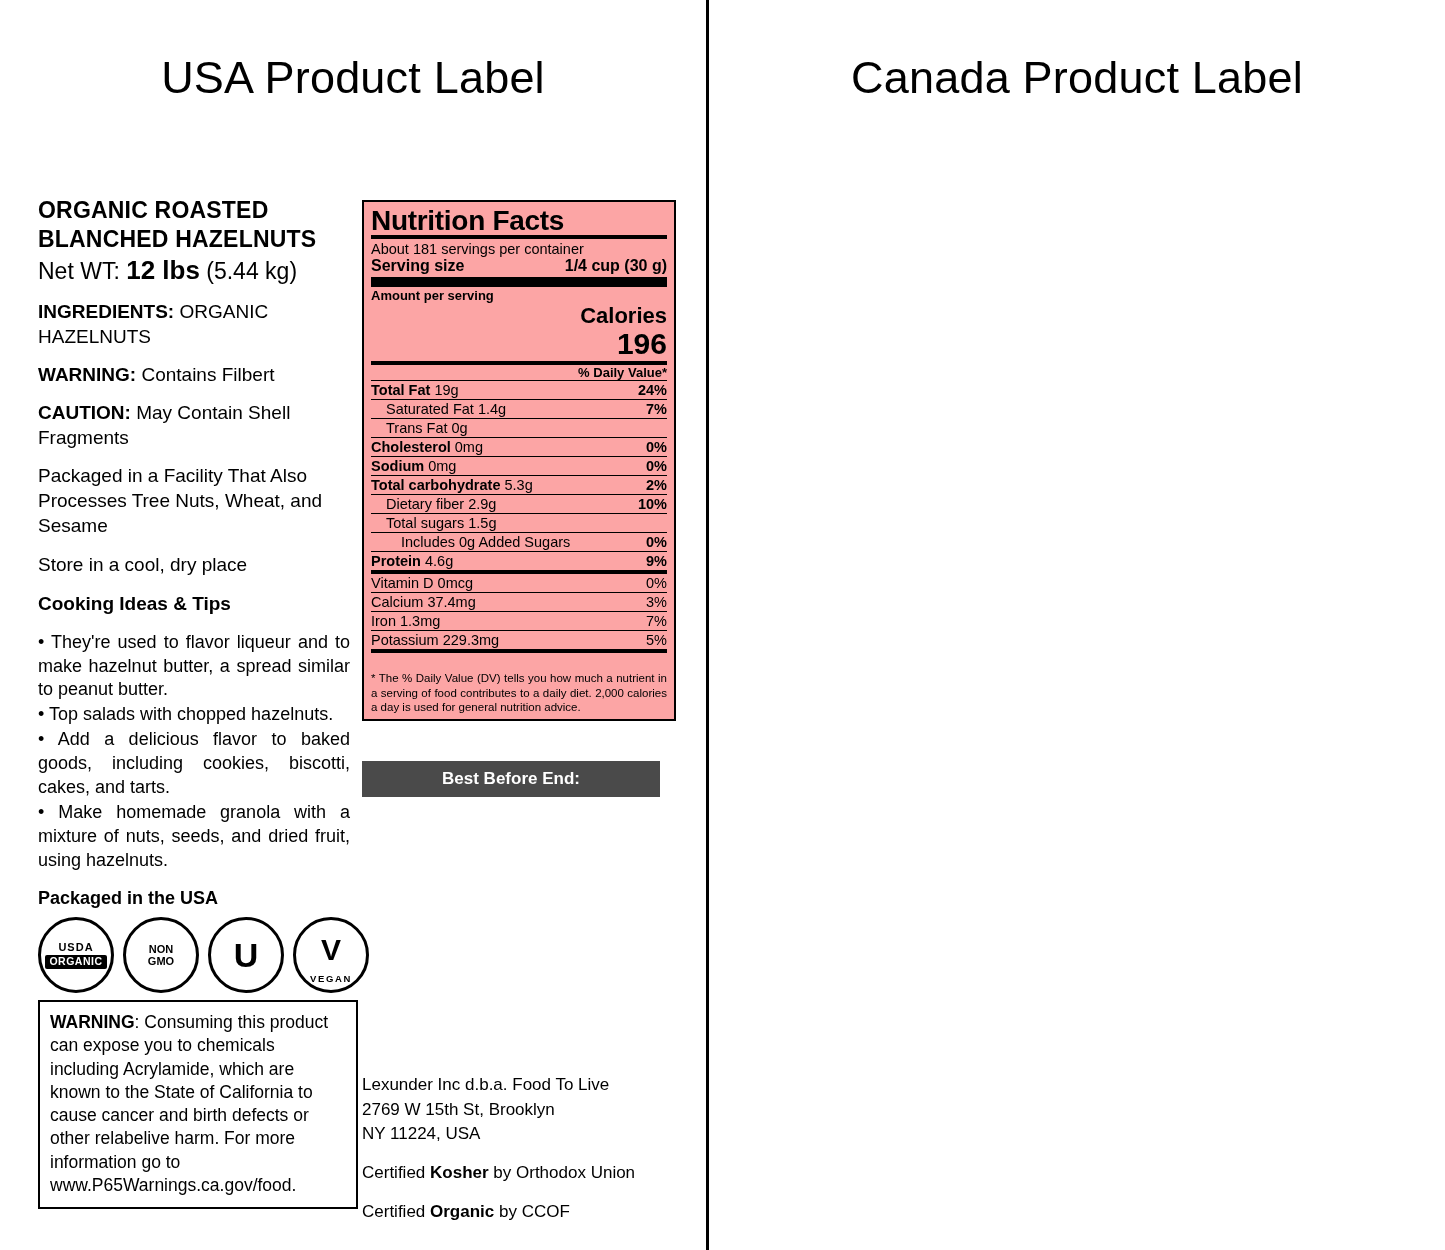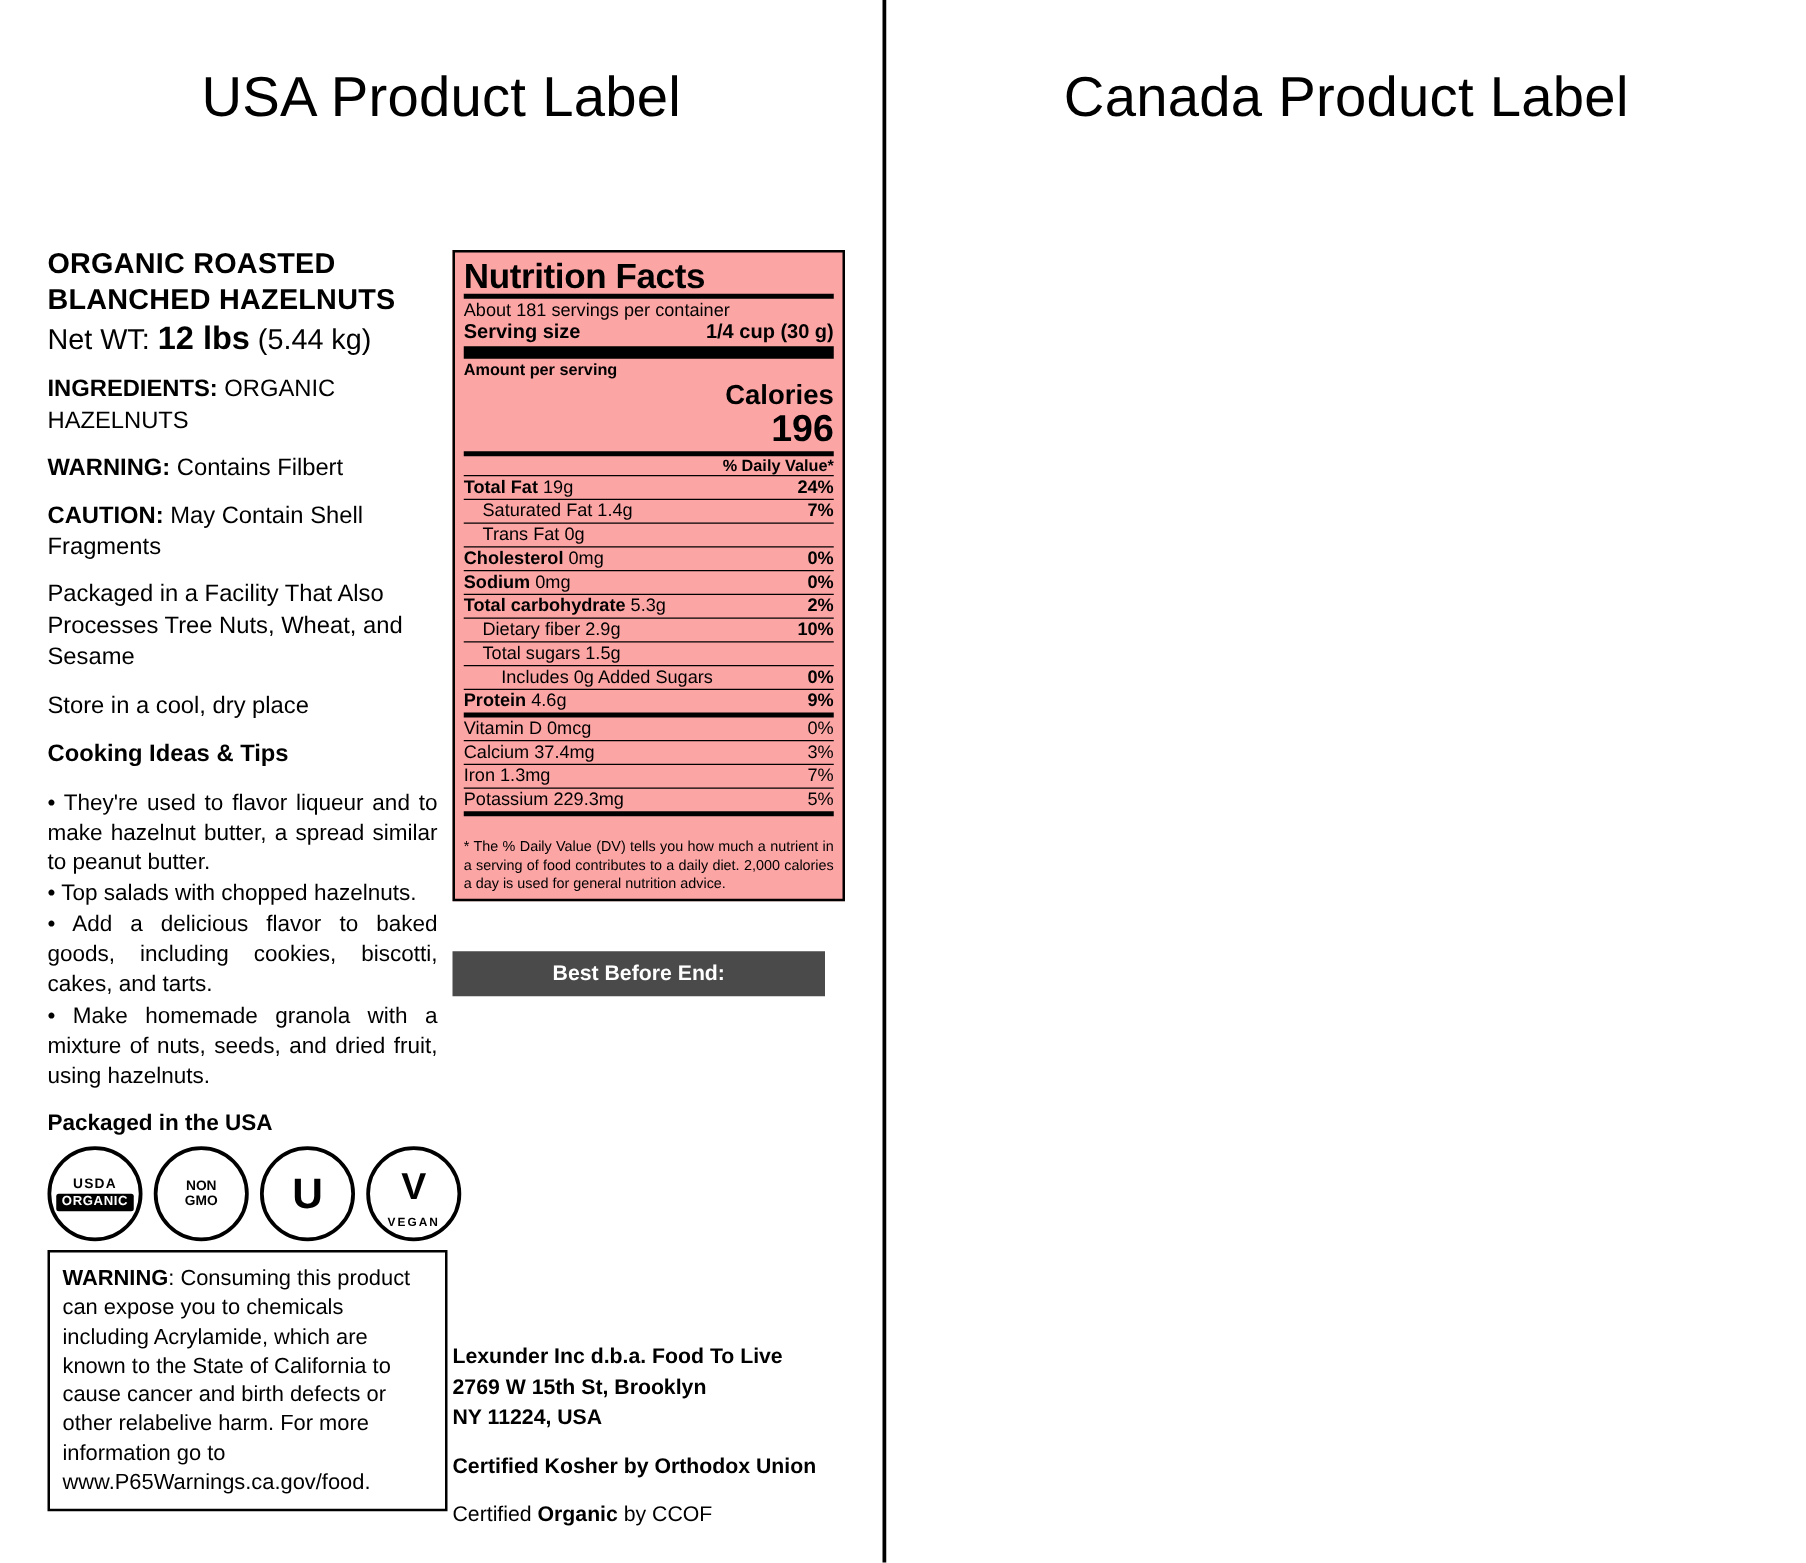--- a/index.html
+++ b/index.html
@@ -90,21 +90,21 @@
     position:absolute; bottom:5px; left:0; right:0; text-align:center;
     font-size:9.5px; letter-spacing:1.6px;
   }
 
   .p65 {
     position:absolute; left:38px; top:1000px; width:320px;
     border:2px solid #000; padding:9px 10px 10px 10px;
     font-size:17.5px; line-height:1.33;
   }
   .addr-usa { position:absolute; left:362px; top:1073px; width:300px; font-size:17px; line-height:1.45; }
-  .addr-usa .blk { margin-bottom:14px;font-weight:bold; }
+  .addr-usa .blk { margin-bottom:14px; }
 </style>
 </head>
 <body>
 
 <div class="page">
 
   <div class="panel panel-usa">
     <div class="panel-title">USA Product Label</div>
 
     <div class="usa-left">

